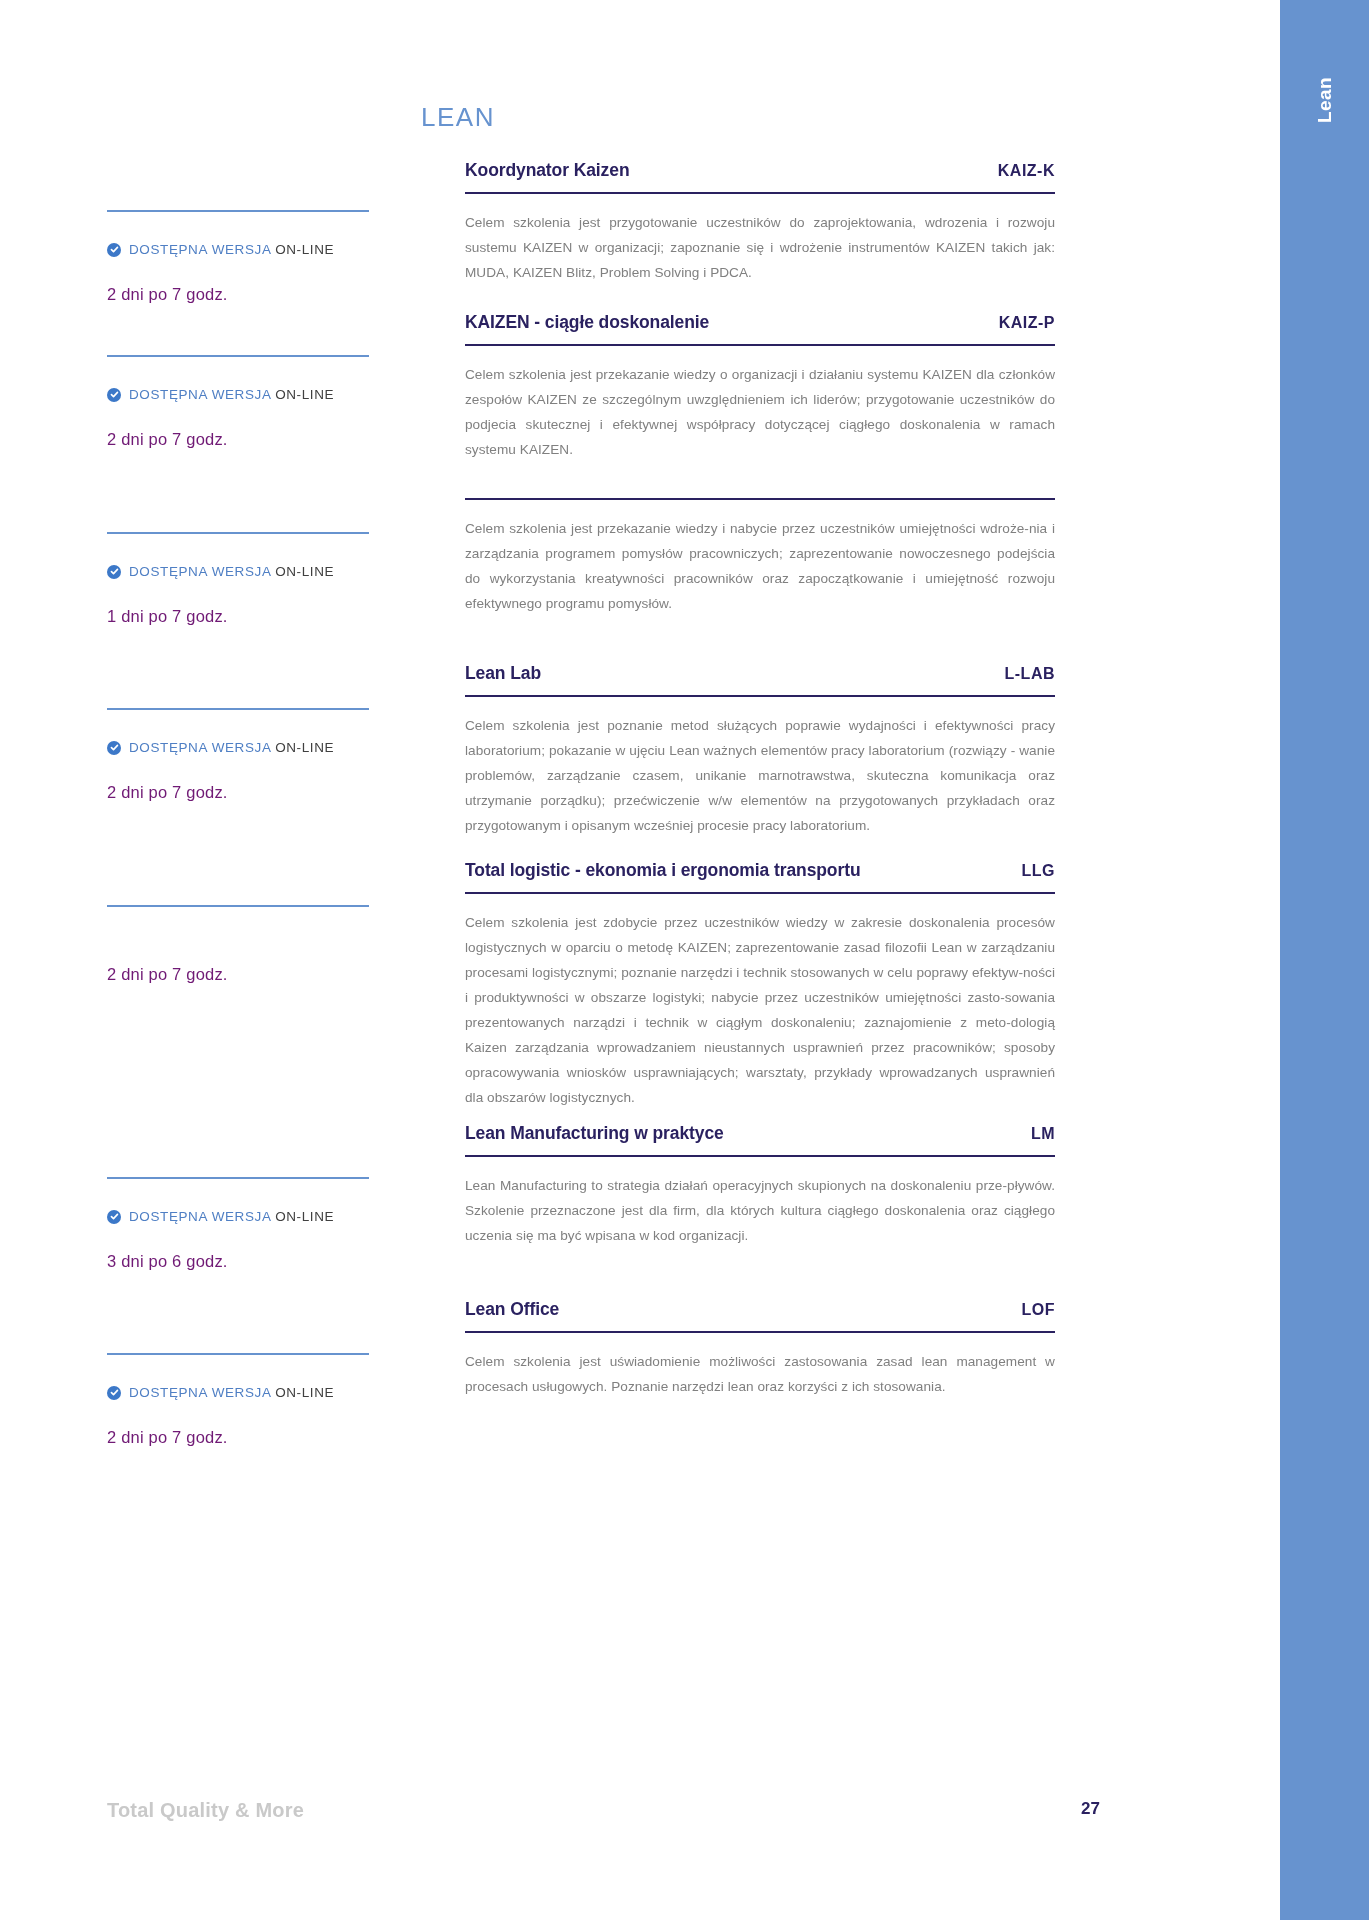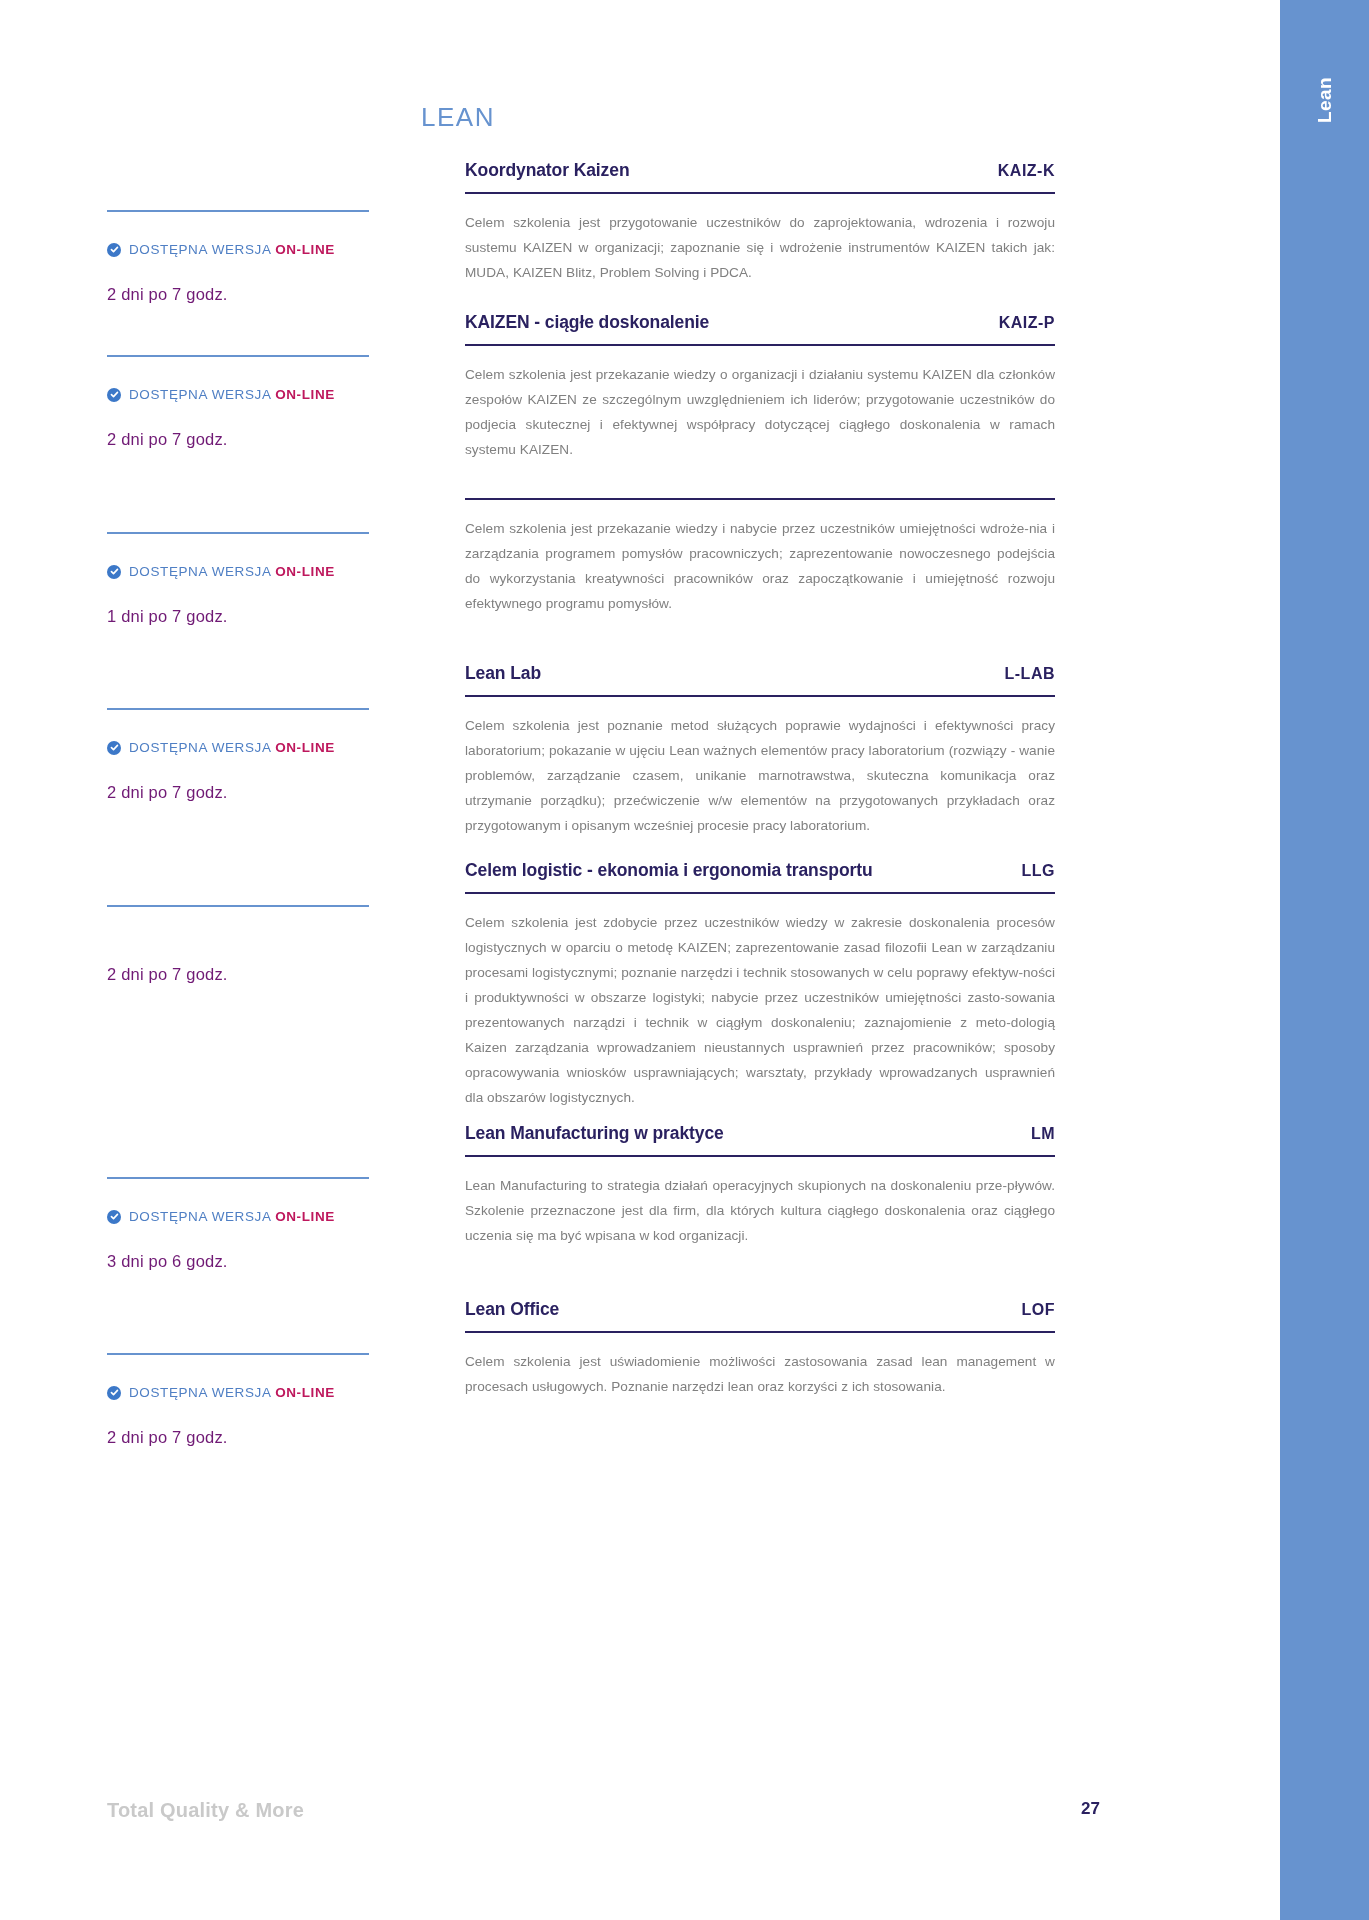--- a/index.html
+++ b/index.html
@@ -71,21 +71,21 @@
     display:inline-flex;align-items:center;justify-content:center;
     flex:0 0 auto;
   }
   .check-icon svg{display:block;}
   .online-text{
     font-size:13.5px;
     letter-spacing:.6px;
     color:#4f7fc4;
     white-space:nowrap;
   }
-  .online-text b{color:#be185d;font-weight:bold;}
+  .online-text b{color:#404040;font-weight:normal;}
   .duration{
     margin-top:28px;
     font-size:16.5px;
     color:#701a75;
     letter-spacing:.2px;
   }
 
   .right-col{
     position:absolute;
     left:421px;
@@ -237,21 +237,21 @@
           <div class="course-desc">Celem szkolenia jest poznanie metod służących poprawie wydajności i efektywności pracy laboratorium; pokazanie w ujęciu Lean ważnych elementów pracy laboratorium (rozwiązy - wanie problemów, zarządzanie czasem, unikanie marnotrawstwa, skuteczna komunikacja oraz utrzymanie porządku); przećwiczenie w/w elementów na przygotowanych przykładach oraz przygotowanym i opisanym wcześniej procesie pracy laboratorium.</div>
         </div>
       </div>
       <div class="course" style="position: absolute; top: 0px; left: 0px; width: 100%;">
         <div class="left-col" style="top: 745px;">
           <div class="rule-left"></div>
           <div class="duration" style="margin-top: 58px;">2 dni po 7 godz.</div>
         </div>
         <div class="right-col" style="top: 700px;">
           <div class="course-head">
-            <div class="course-name">Celem logistic - ekonomia i ergonomia transportu</div>
+            <div class="course-name">Total logistic - ekonomia i ergonomia transportu</div>
             <div class="course-code">LLG</div>
           </div>
           <div class="rule-right"></div>
           <div class="course-desc">Celem szkolenia jest zdobycie przez uczestników wiedzy w zakresie doskonalenia procesów logistycznych w oparciu o metodę KAIZEN; zaprezentowanie zasad filozofii Lean w zarządzaniu procesami logistycznymi; poznanie narzędzi i technik stosowanych w celu poprawy efektyw-ności i produktywności w obszarze logistyki; nabycie przez uczestników umiejętności zasto-sowania prezentowanych narządzi i technik w ciągłym doskonaleniu; zaznajomienie z meto-dologią Kaizen zarządzania wprowadzaniem nieustannych usprawnień przez pracowników; sposoby opracowywania wniosków usprawniających; warsztaty, przykłady wprowadzanych usprawnień dla obszarów logistycznych.</div>
         </div>
       </div>
       <div class="course" style="position: absolute; top: 0px; left: 0px; width: 100%;">
         <div class="left-col" style="top: 1017px;">
           <div class="rule-left"></div>
           <div class="online-row">

